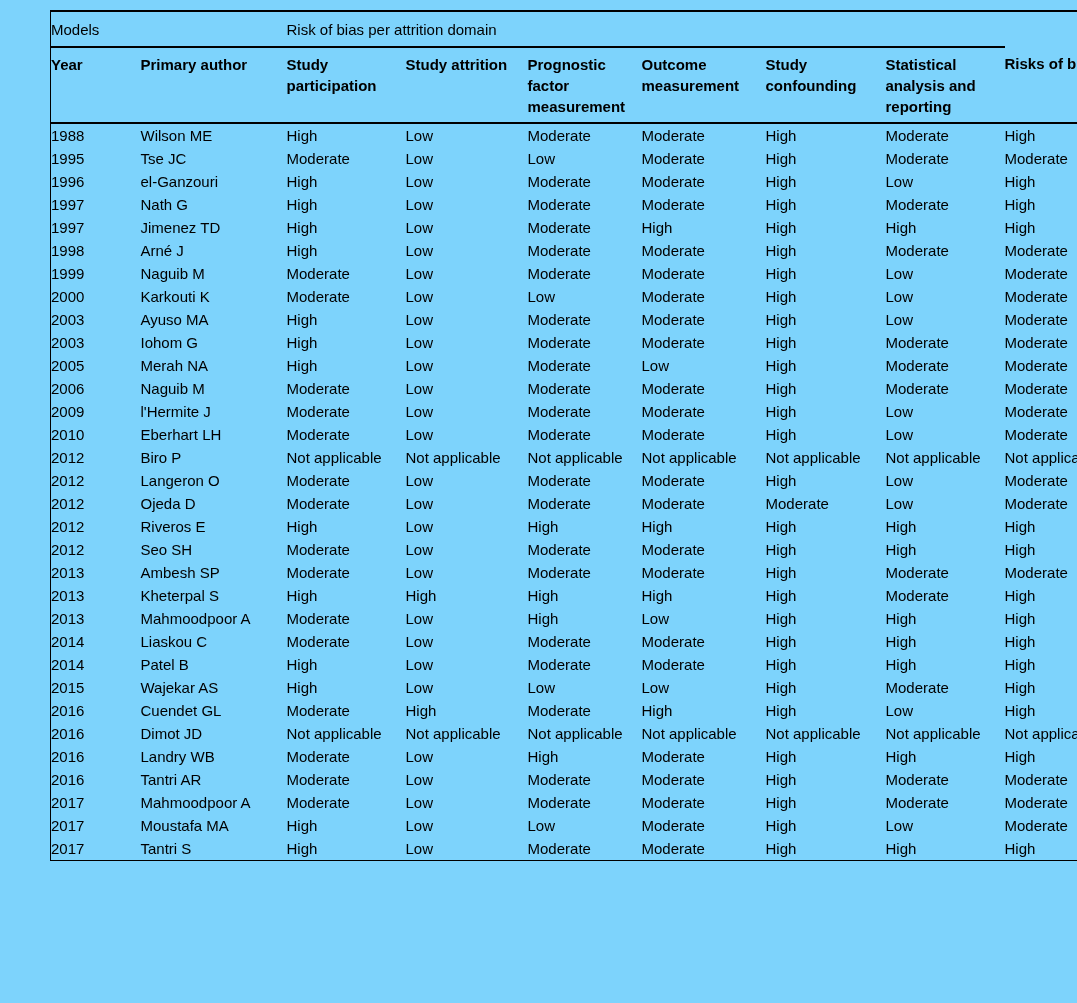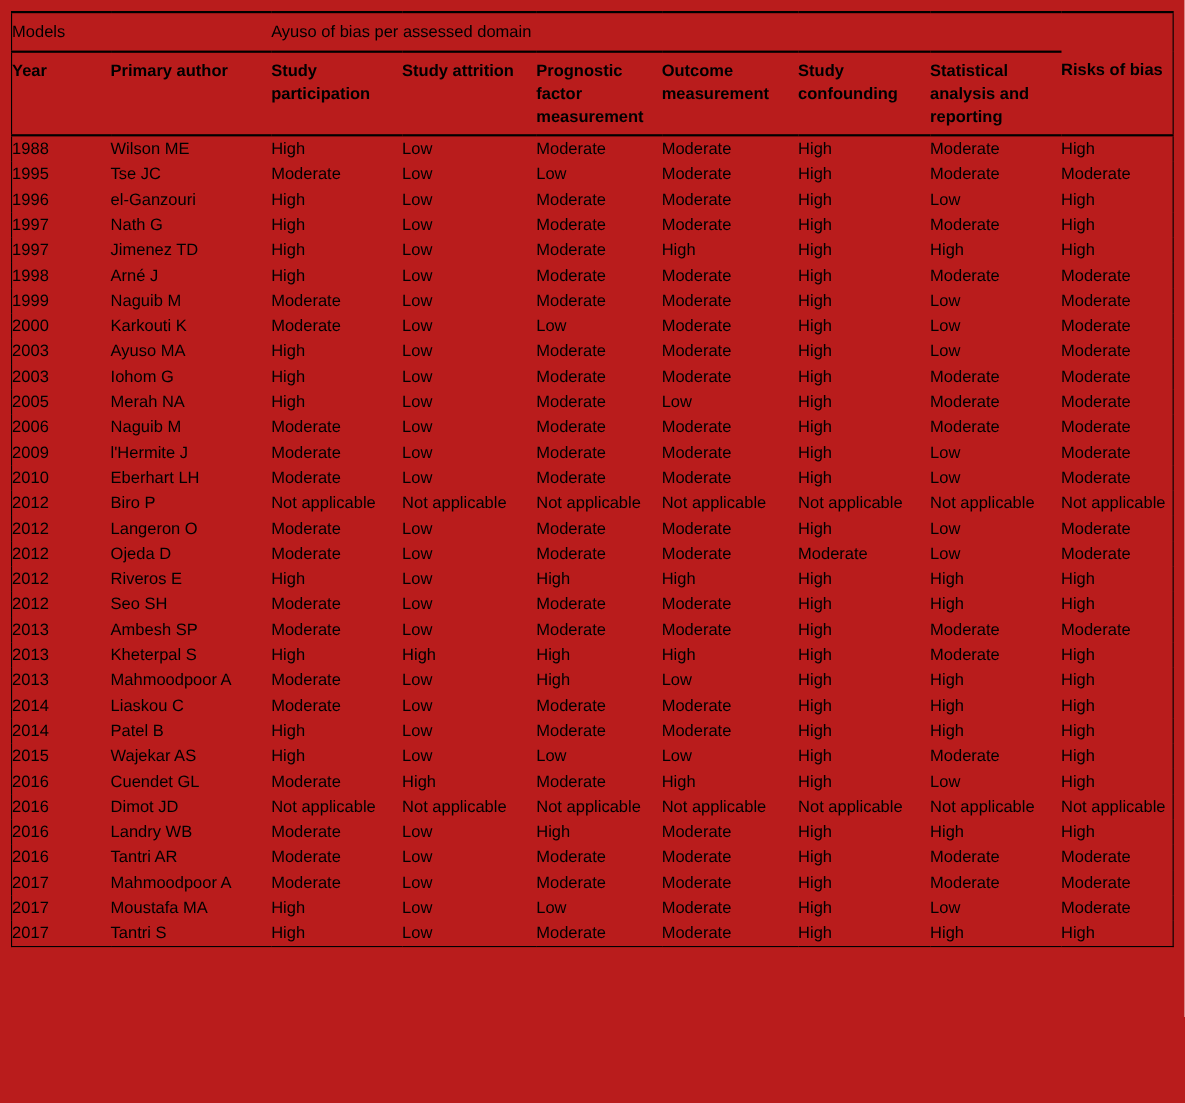--- a/index.html
+++ b/index.html
@@ -5,22 +5,23 @@
   html, body { margin: 0; padding: 0; background: #ffffff; }
   body {
     font-family: "Liberation Sans", sans-serif;
     color: #000000;
     -webkit-font-smoothing: antialiased;
   }
   .page {
     width: 1077px;
     height: 1003px;
     box-sizing: border-box;
-    background: #b91c1c;
+    background: #7dd3fc;
     overflow: hidden;
+    padding-left: 40px;
   }
   table.rob {
     border-collapse: collapse;
     table-layout: fixed;
     width: 1056px;
     margin: 10px 0 0 10px;
     border-top: 2px solid #000;
     border-bottom: 1px solid #000;
     border-left: 1px solid #000;
     border-right: 1px solid #000;
@@ -72,21 +73,21 @@
       <col style="width:122px">
       <col style="width:114px">
       <col style="width:124px">
       <col style="width:120px">
       <col style="width:119px">
       <col style="width:102px">
     </colgroup>
     <thead>
       <tr class="group-row">
         <th colspan="2" class="underlined c0">Models</th>
-        <th colspan="6" class="underlined c2">Ayuso of bias per assessed domain</th>
+        <th colspan="6" class="underlined c2">Risk of bias per attrition domain</th>
         <th class="c8"></th>
       </tr>
       <tr class="cols-row">
         <th class="c0">Year</th>
         <th class="c1">Primary author</th>
         <th class="c2">Study participation</th>
         <th class="c3">Study attrition</th>
         <th class="c4">Prognostic factor measurement</th>
         <th class="c5">Outcome measurement</th>
         <th class="c6">Study confounding</th>

